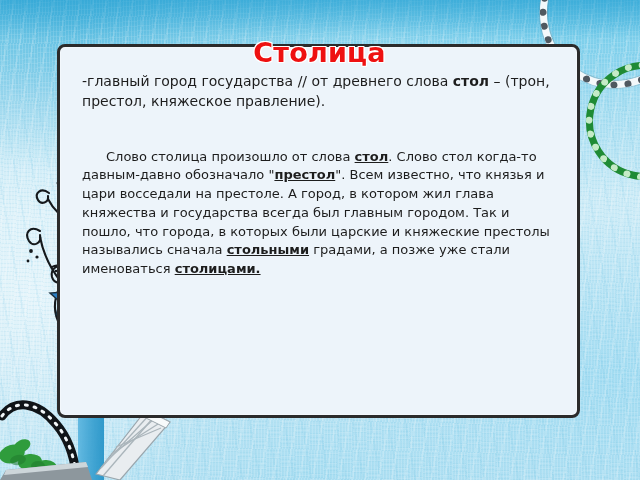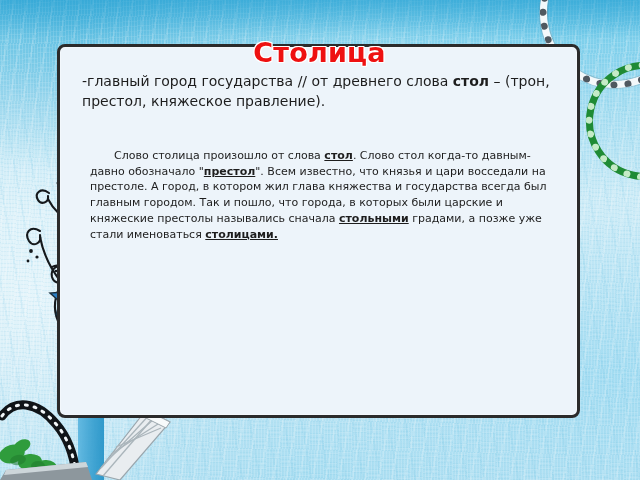--- a/index.html
+++ b/index.html
@@ -160,24 +160,24 @@
 
   .def-para {
     margin: 0;
     color: #1d1d1d;
     font-size: 14px;
     line-height: 1.42;
   }
   .def-para b { font-weight: bold; }
 
   .body-para {
-    margin: 8px;
+    margin: 0;
     margin-top: 36px;
     color: #1d1d1d;
-    font-size: 11px;
+    font-size: 13px;
     line-height: 1.44;
     text-indent: 24px;
   }
   .bu { font-weight: bold; text-decoration: underline; }
 </style>
 </head>
 <body>
 
 <div id="slide">
 

